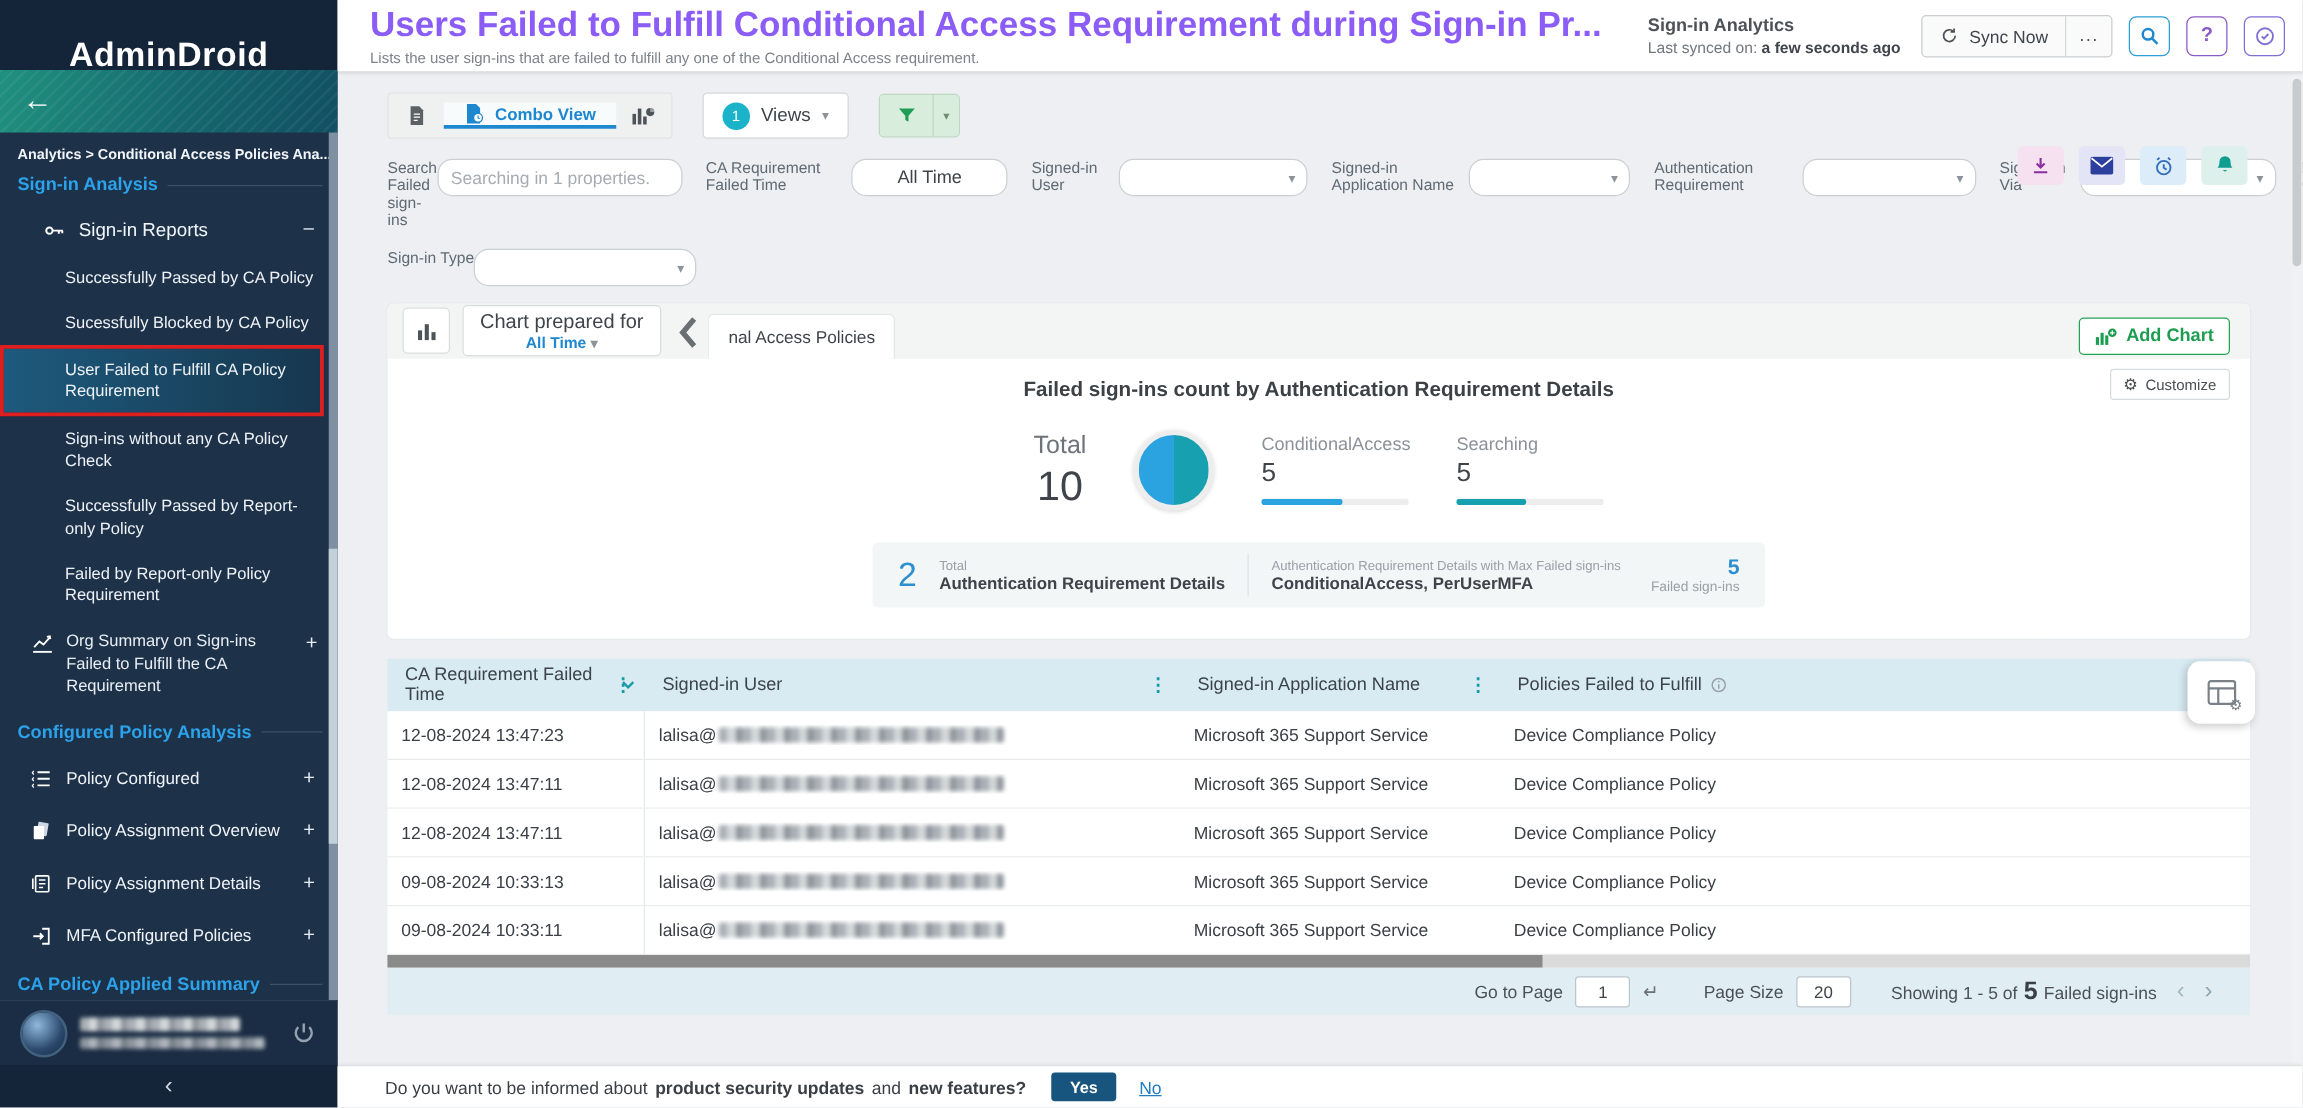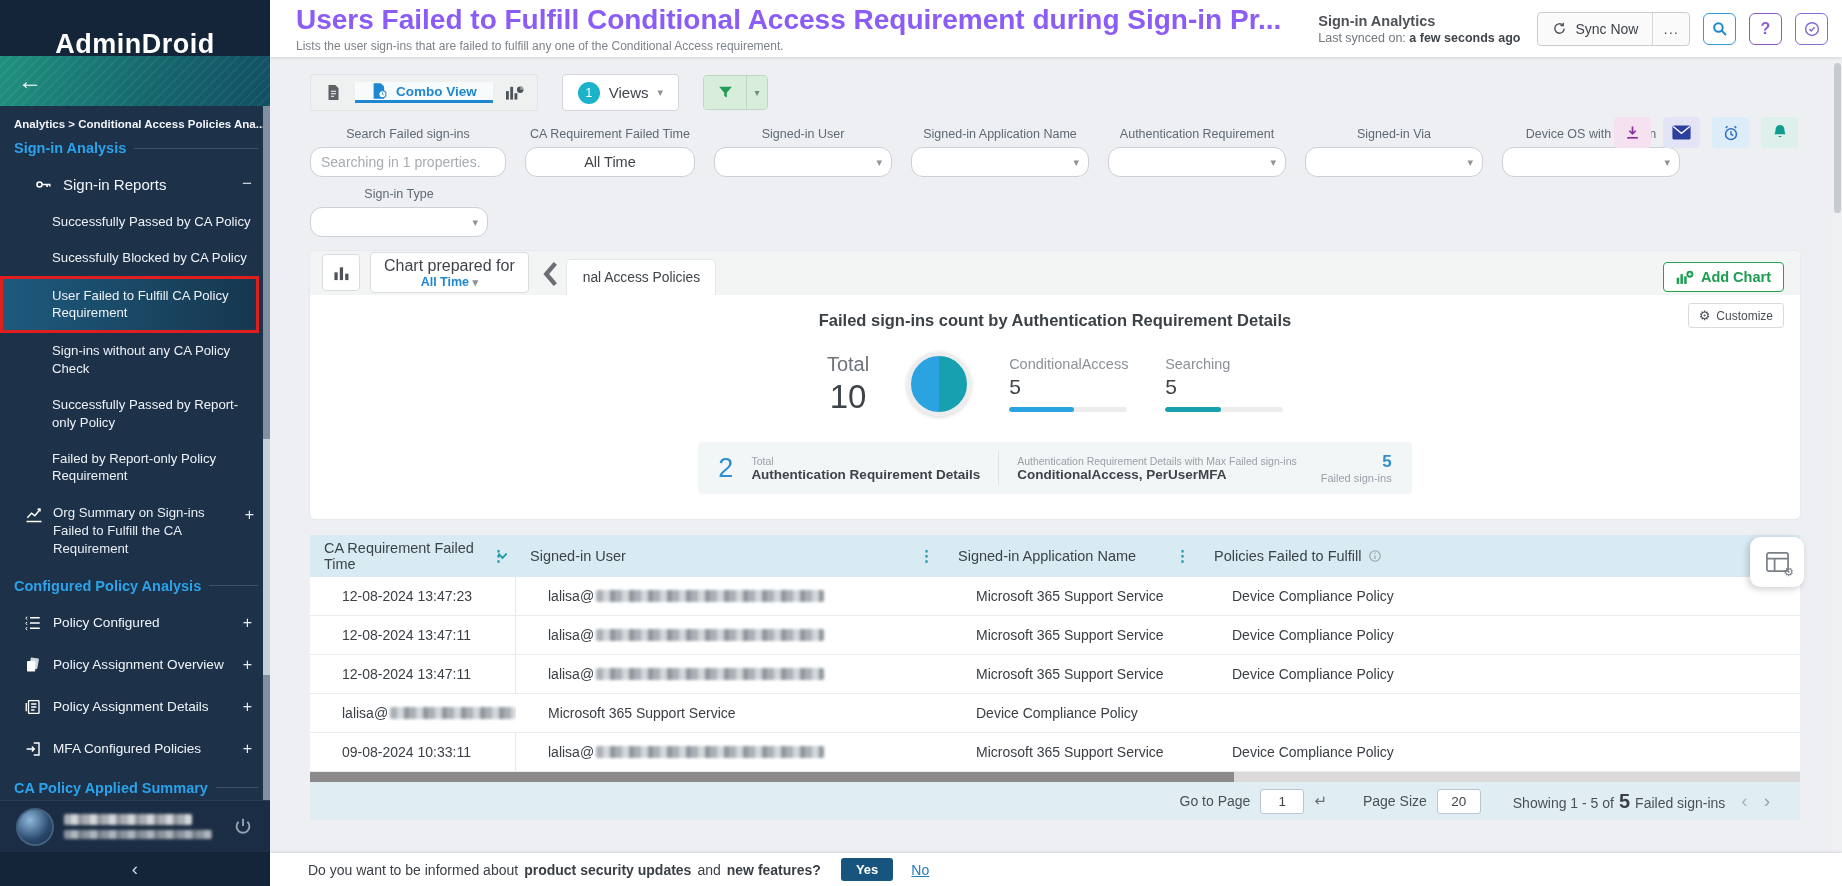--- a/index.html
+++ b/index.html
@@ -68,21 +68,21 @@
   .filter-main { width:42px; background:#d9eddc; display:flex; align-items:center; justify-content:center; cursor:pointer; }
   .filter-caret { width:21px; background:#d9eddc; border-left:1px solid #bcd6c0; color:#6d8f74; font-size:10px; display:flex; align-items:center; justify-content:center; cursor:pointer; }
 
   .action-icons { position:absolute; top:60px; right:44px; display:flex; gap:12px; }
   .aicon { width:37px; height:31px; border-radius:4px; display:flex; align-items:center; justify-content:center; cursor:pointer; }
   .aicon.dl { background:#f6e1f0; } .aicon.ml { background:#e3e4f6; }
   .aicon.al { background:#dcedf9; } .aicon.bl { background:#def0ec; }
 
   .filters { margin-top:16px; }
   .filter-row { display:flex; gap:19px; margin-bottom:10px; }
-  .field { display:flex; flex-direction:column;align-items:center; }
+  .field { display:flex; flex-direction:row; }
   .field label { font-size:12.5px; color:#5f6a74; margin-bottom:6px; }
   .fbox { height:30px; border:1px solid #ccd0d4; border-radius:12px; background:#fff; font-size:14px; color:#3f444a; }
   .search-input { width:196px; padding:0 10px; font-family:"Liberation Sans",sans-serif; }
   .search-input::placeholder { color:#a6acb2; }
   .time-box { width:170px; display:flex; align-items:center; justify-content:center; font-size:14.5px; cursor:pointer; }
   .sel { width:178px; display:flex; align-items:center; justify-content:flex-end; padding-right:9px; cursor:pointer; }
 
   
   .chart-card { margin-top:14px; background:#fff; border-radius:5px; position:relative; box-shadow:0 0 0 1px #e7eaec; height:268px; }
   .tabstrip { height:44px; background:#f3f5f5; border-radius:5px 5px 0 0; display:flex; align-items:flex-end; padding-left:12px; }
@@ -120,21 +120,21 @@
 
   
   .table-card { margin-top:16px; position:relative; }
   .col-settings { position:absolute; right:-4px; top:2px; width:54px; height:50px; background:#fff; border-radius:10px; box-shadow:-2px 2px 7px rgba(0,0,0,.2); display:flex; align-items:center; justify-content:center; cursor:pointer; z-index:2; }
   .col-settings .gear-glyph { position:absolute; right:10px; bottom:8px; font-size:12px; color:#7a8087; }
   .thead, .trow { display:grid; grid-template-columns:206px 428px 256px 1fr; }
   .thead { background:#d8ebf2; height:42px; align-items:center; font-size:14.5px; color:#3c434a; }
   .th { display:flex; align-items:center; gap:7px; padding:0 8px 0 14px; height:100%; position:relative; }
   .kebab { position:absolute; right:10px; color:#1899a8; font-weight:bold; font-size:15px; letter-spacing:0; cursor:pointer; }
   .trow { background:#fff; height:39px; align-items:center; font-size:14px; color:#3b4046; border-bottom:1px solid #e9ecee; }
-  .td { padding-left:32px; display:flex; align-items:center; white-space:nowrap; overflow:hidden; }
+  .td { padding-left:11px; display:flex; align-items:center; white-space:nowrap; overflow:hidden; }
   .td.c1 { border-right:1px solid #e6e9eb; height:100%; }
   .email-redact { width:228px; height:12px; margin-left:2px; }
   .hscroll { height:10px; background:#dadada; position:relative; }
   .hthumb { position:absolute; left:0; top:0; height:100%; width:62%; background:#8a8a8a; cursor:pointer; }
   .pager { height:38px; background:#e0eef4; display:flex; align-items:center; justify-content:flex-end; gap:10px; padding:0 30px; font-size:14px; color:#4a5056; }
   .pgin { width:44px; height:25px; border:1px solid #b9c6cc; border-radius:3px; text-align:center; font-size:13.5px; color:#3f444a; background:#fff; font-family:"Liberation Sans",sans-serif; }
   .ret { color:#6a7076; font-size:15px; margin-right:16px; cursor:pointer; }
   .psize-gap { margin-left:10px; }
   .showing { margin-left:22px; display:flex; align-items:baseline; gap:5px; }
   .showing .bignum { font-size:20px; font-weight:bold; color:#3b4046; }
@@ -615,20 +615,21 @@
         <div class="trow">
           <div class="td c1">12-08-2024 13:47:11</div>
           <div class="td">
               <span>lalisa@</span>
               <span class="redact email-redact"></span>
             </div>
           <div class="td">Microsoft 365 Support Service</div>
           <div class="td">Device Compliance Policy</div>
         </div>
         <div class="trow">
+          <div class="td c1">09-08-2024 10:33:13</div>
           <div class="td">
               <span>lalisa@</span>
               <span class="redact email-redact"></span>
             </div>
           <div class="td">Microsoft 365 Support Service</div>
           <div class="td">Device Compliance Policy</div>
         </div>
         <div class="trow">
           <div class="td c1">09-08-2024 10:33:11</div>
           <div class="td">

